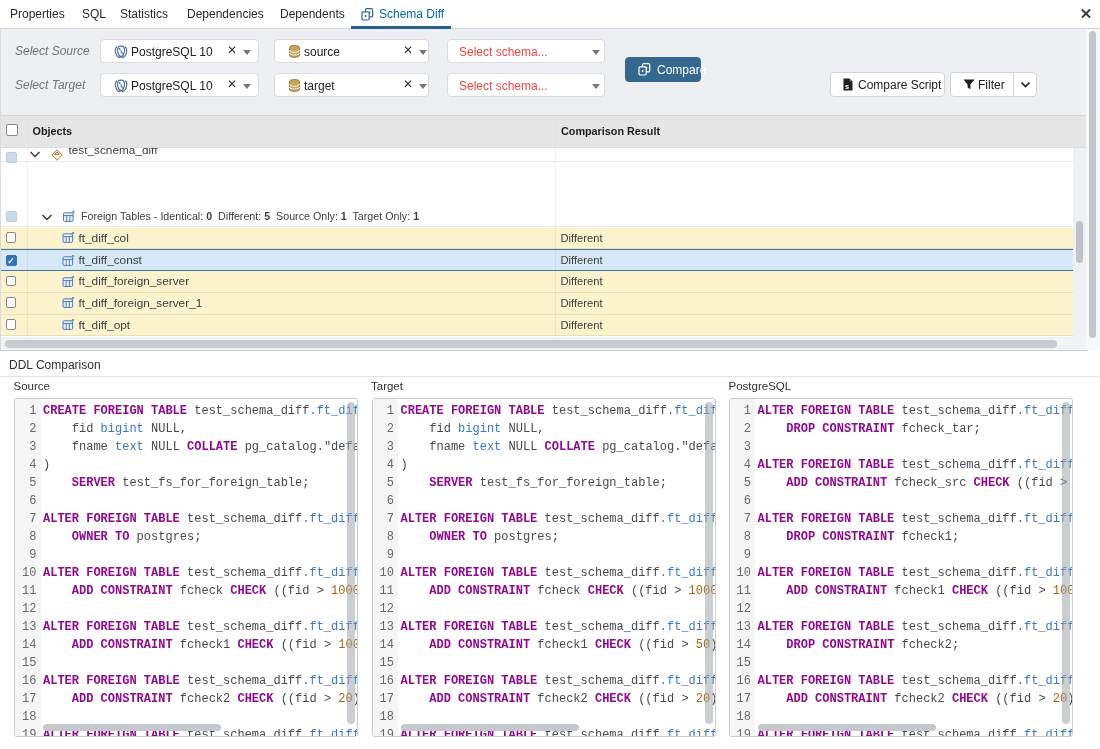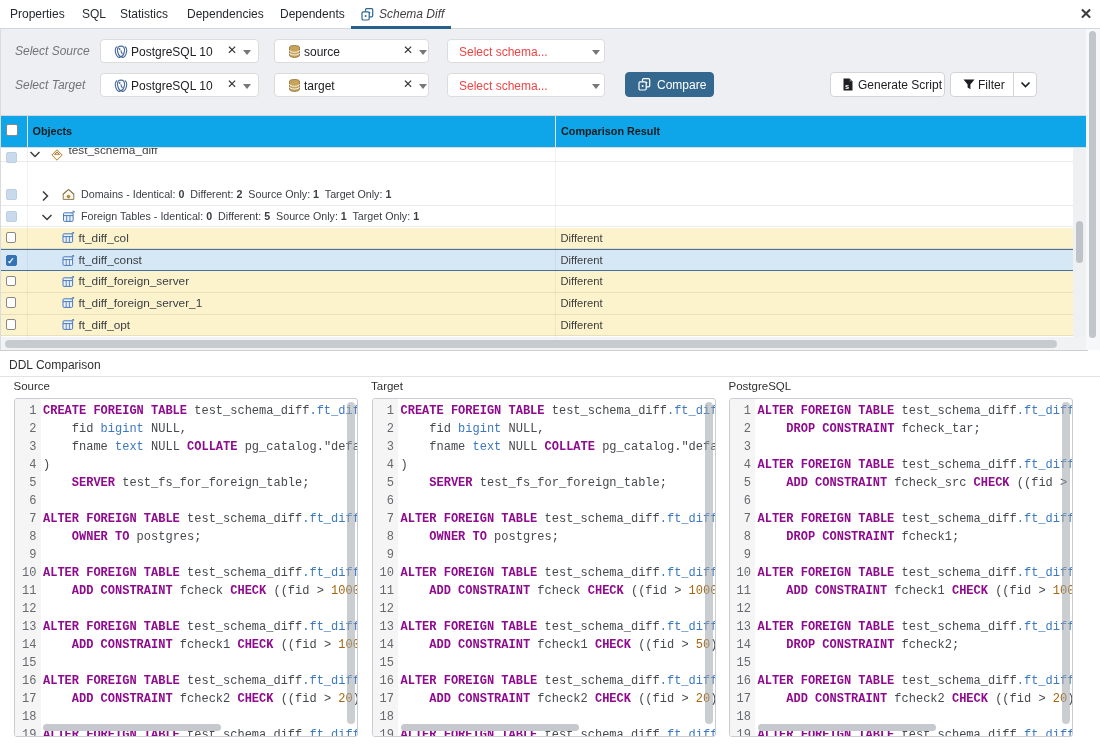--- a/index.html
+++ b/index.html
@@ -6,21 +6,21 @@
 html,body { width:1100px; height:749px; overflow:hidden; background:#fff;
   font-family:"Liberation Sans", sans-serif; }
 #app { position:relative; width:1100px; height:749px; background:#fff; }
 .abs { position:absolute; }
 
 
 #tabbar { left:0; top:0; width:1100px; height:29px; background:#fff;
   border-bottom:1px solid #d3d7dd; }
 .tab { position:absolute; top:0; height:28px; line-height:28px; font-size:12px;
   color:#24292e; white-space:nowrap; }
-.tab.active { color:#404040;font-style:italic; }
+.tab.active { color:#0369a1; }
 #tab-underline { position:absolute; left:351px; top:26px; width:100px; height:3px;
   background:#28608c; }
 #closex { position:absolute; left:1076px; top:4px; width:20px; height:20px;
   font-size:15px; font-weight:bold; color:#3c3c3c; text-align:center; line-height:20px; }
 
 
 #topsec { left:0; top:29px; width:1100px; height:321px; background:#edeff3;
   border-left:1px solid #d8dbe0; }
 .flabel { position:absolute; font-size:12px; color:#737373;font-style:italic; }
 .selbox { position:absolute; height:24px; background:#fff; border:1px solid #dcdcdc;
@@ -30,21 +30,21 @@
 .selbox .clr { position:absolute; font-size:12px; color:#333; top:3px; }
 .caret { position:absolute; width:0; height:0; border-left:4px solid transparent;
   border-right:4px solid transparent; border-top:5px solid #777; }
 .btn { position:absolute; height:25px; border-radius:4px; font-size:12px; white-space:nowrap; }
 #btn-compare { background:#35688f; color:#fff; border:1px solid #35688f; }
 .btn-light { background:#fff; border:1px solid #d4d4d4; color:#202124; }
 
 
 #grid { left:1px; top:115px; width:1086px; height:234px; background:#fff;
   border-top:1px solid #d4d7db; }
-#ghead { position:absolute; left:0; top:0; width:1086px; height:32px; background:#0ea5e9;
+#ghead { position:absolute; left:0; top:0; width:1086px; height:32px; background:#e5e5e5;
   border-bottom:1px solid #dcdcdc; }
 #ghead .h { position:absolute; top:0; height:31px; line-height:31px; font-size:10.8px;
   font-weight:bold; color:#1b1b1b; }
 .vline { position:absolute; top:0; width:1px; background:#e2e2e2; }
 #gbody { position:absolute; left:0; top:32px; width:1072px; height:189px; overflow:hidden; }
 .row { position:absolute; left:0; width:1072px; height:21.8px;
   border-bottom:1px solid rgba(0,0,0,0.08); }
 .row .txt { position:absolute; top:0; height:21px; line-height:21px; font-size:11.8px;
   color:#3a3e44; white-space:nowrap; }
 .row.yellow { background:#fcf3cc; }
@@ -168,36 +168,36 @@
       </svg>
       <span class="val" style="left:29px;">target</span>
       <span class="clr" style="left:128px;">✕</span>
       <span class="caret" style="left:144px;top:10px;"></span>
     </div>
     <div class="selbox" style="left:446px;top:43.5px;width:158px;">
       <span class="ph" style="left:11px;">Select schema...</span>
       <span class="caret" style="left:144px;top:10px;"></span>
     </div>
 
-    <div class="btn" id="btn-compare" style="left:624px;top:43px;width:89px;">
+    <div class="btn" id="btn-compare" style="left:624px;top:28px;width:76px;">
       <svg style="position:absolute;left:12px;top:5px;" width="13" height="13" viewBox="0 0 13 13">
         <rect x="4.5" y="0.7" width="7.2" height="8.2" rx="1.2" fill="#35688f" stroke="#fff" stroke-width="1.2"></rect>
         <circle cx="8.4" cy="4.8" r="1" fill="#fff"></circle>
         <rect x="1" y="3.8" width="7.2" height="8.2" rx="1.2" fill="#35688f" stroke="#fff" stroke-width="1.2"></rect>
         <circle cx="4.6" cy="8" r="1" fill="#fff"></circle>
       </svg>
       <span style="position:absolute;left:31px;top:5px;">Compare</span>
     </div>
     <div class="btn btn-light" style="left:829px;top:43px;width:115px;">
       <svg style="position:absolute;left:11px;top:5px;" width="12" height="13" viewBox="0 0 12 13">
         <path d="M1.5 0.5 H7.5 L10.5 3.5 V12.5 H1.5 Z" fill="#1c1e21"></path>
         <path d="M7.5 0.5 L10.5 3.5 H7.5 Z" fill="#6a6d70"></path>
         <text x="3" y="10.6" font-size="7.5" font-weight="bold" fill="#fff" font-family="Liberation Sans">s</text>
       </svg>
-      <span style="position:absolute;left:27px;top:5px;">Generate Script</span>
+      <span style="position:absolute;left:27px;top:5px;">Compare Script</span>
     </div>
     <div class="btn btn-light" style="left:949px;top:43px;width:87px;">
       <svg style="position:absolute;left:12px;top:6px;" width="12" height="12" viewBox="0 0 12 12">
         <path d="M0.5 0.5 H11.5 L7.4 5.6 V10.2 L4.6 8.6 V5.6 Z" fill="#1c1e21"></path>
       </svg>
       <span style="position:absolute;left:27px;top:5px;">Filter</span>
       <div style="position:absolute;left:62px;top:0;width:1px;height:23px;background:#d4d4d4;"></div>
       <svg style="position:absolute;left:69px;top:8px;" width="11" height="8" viewBox="0 0 11 8">
         <path d="M1.5 1.5 L5.5 5.5 L9.5 1.5" fill="none" stroke="#1c1e21" stroke-width="1.7"></path>
       </svg>
@@ -236,32 +236,20 @@
         <span class="cb ind" style="left:4.5px;top:11.6px;"></span>
         <svg class="chev" style="left:29px;top:10.7px;" width="10" height="7" viewBox="0 0 10 7">
             <use href="#i-chev-d"></use>
           </svg>
         <svg class="chev" style="left:50px;top:8.9px;" width="12" height="12" viewBox="0 0 12 12">
           <path d="M6 0.8 L11.2 6 L6 11.2 L0.8 6 Z" fill="#fdf8ec" stroke="#ab8330" stroke-width="1"></path>
           <path d="M6 2.6 L9.2 5.8 L2.8 5.8 Z" fill="#a3652c"></path>
           <circle cx="6" cy="4.6" r="0.8" fill="#fff"></circle>
         </svg>
         <span class="txt" style="left:67.5px;">test_schema_diff</span>
-      </div>
-      <div class="row" style="top:35.9px;">
-        <span class="cb ind" style="left:4.5px;top:5.5px;"></span>
-        <svg class="chev" style="left:41px;top:7px;" width="7" height="10" viewBox="0 0 7 10">
-            <use href="#i-chev-r"></use>
-          </svg>
-        <svg class="chev" style="left:61px;top:4.5px;" width="13" height="13" viewBox="0 0 13 13">
-          <path d="M1.2 6.2 L6.5 1.6 L11.8 6.2 V11.4 H1.2 Z" fill="#fdf8ec" stroke="#8c7a56" stroke-width="1"></path>
-          <path d="M0.8 6.4 L6.5 1.4 L12.2 6.4" fill="none" stroke="#8c7a56" stroke-width="1.1"></path>
-          <circle cx="6.5" cy="8.6" r="1.8" fill="#b98a3c"></circle>
-        </svg>
-        <span class="txt gtx" style="left:80px;">Domains - Identical: <b>0</b>&nbsp; Different: <b>2</b>&nbsp; Source Only: <b>1</b>&nbsp; Target Only: <b>1</b></span>
       </div>
       <div class="row" style="top:57.7px;">
         <span class="cb ind" style="left:4.5px;top:5.5px;"></span>
         <svg class="chev" style="left:41px;top:8.5px;" width="10" height="7" viewBox="0 0 10 7">
             <use href="#i-chev-d"></use>
           </svg>
         <svg class="chev" style="left:61px;top:4.5px;" width="13" height="13" viewBox="0 0 13 13">
             <use href="#i-table" transform="translate(0.5,1)"></use>
           </svg>
         <span class="txt gtx" style="left:80px;">Foreign Tables - Identical: <b>0</b>&nbsp; Different: <b>5</b>&nbsp; Source Only: <b>1</b>&nbsp; Target Only: <b>1</b></span>

